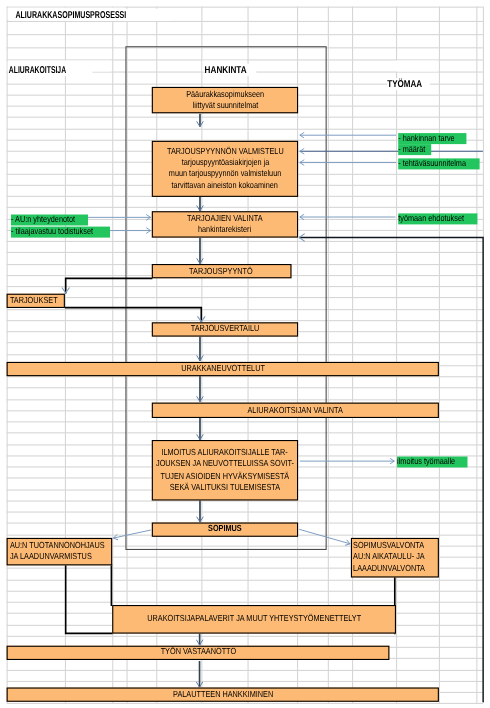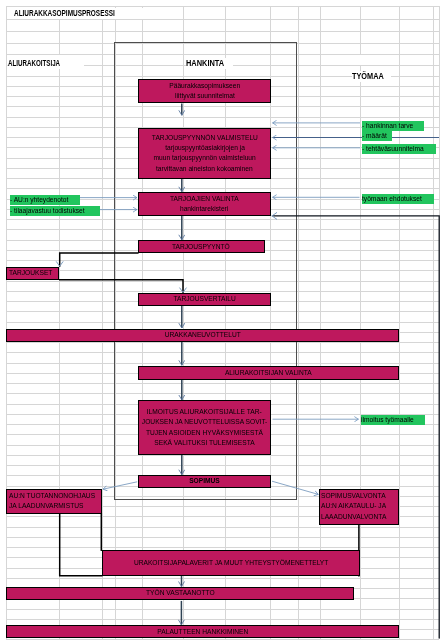--- a/index.html
+++ b/index.html
@@ -14,21 +14,21 @@
   .gv{width:1px;}
   .gh{height:1px;}
 
   
   .cell{position:absolute;background:#fff;}
 
   
   #lane-rect{position:absolute;border:1px solid #4d4d4d;box-sizing:border-box;}
 
   
-  .box{position:absolute;border:1.3px solid #000;background:#be185d;box-sizing:border-box;
+  .box{position:absolute;border:1.3px solid #000;background:#fdba74;box-sizing:border-box;
        display:flex;flex-direction:column;align-items:center;justify-content:center;
        font-size:8px;}
   .box .ln{white-space:nowrap;line-height:10.4px;height:10.4px;
            transform:scaleX(0.83);}
   .box.left{align-items:flex-start;padding-left:1.5px;}
   .box.left .ln{transform-origin:left center;}
 
   
   .hdr{position:absolute;font-weight:bold;white-space:nowrap;font-size:9px;
        background:#fff;line-height:11px;height:11px;}

